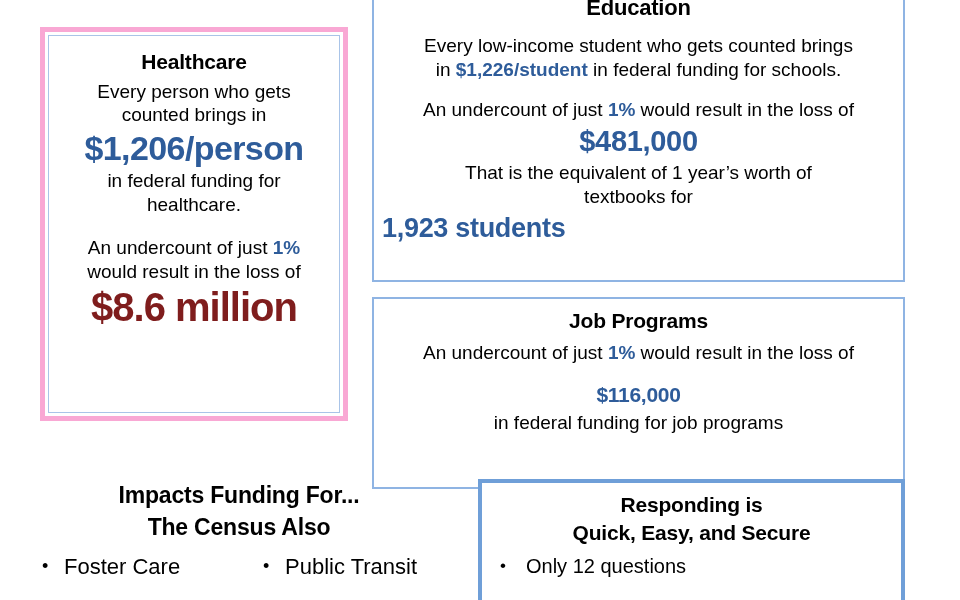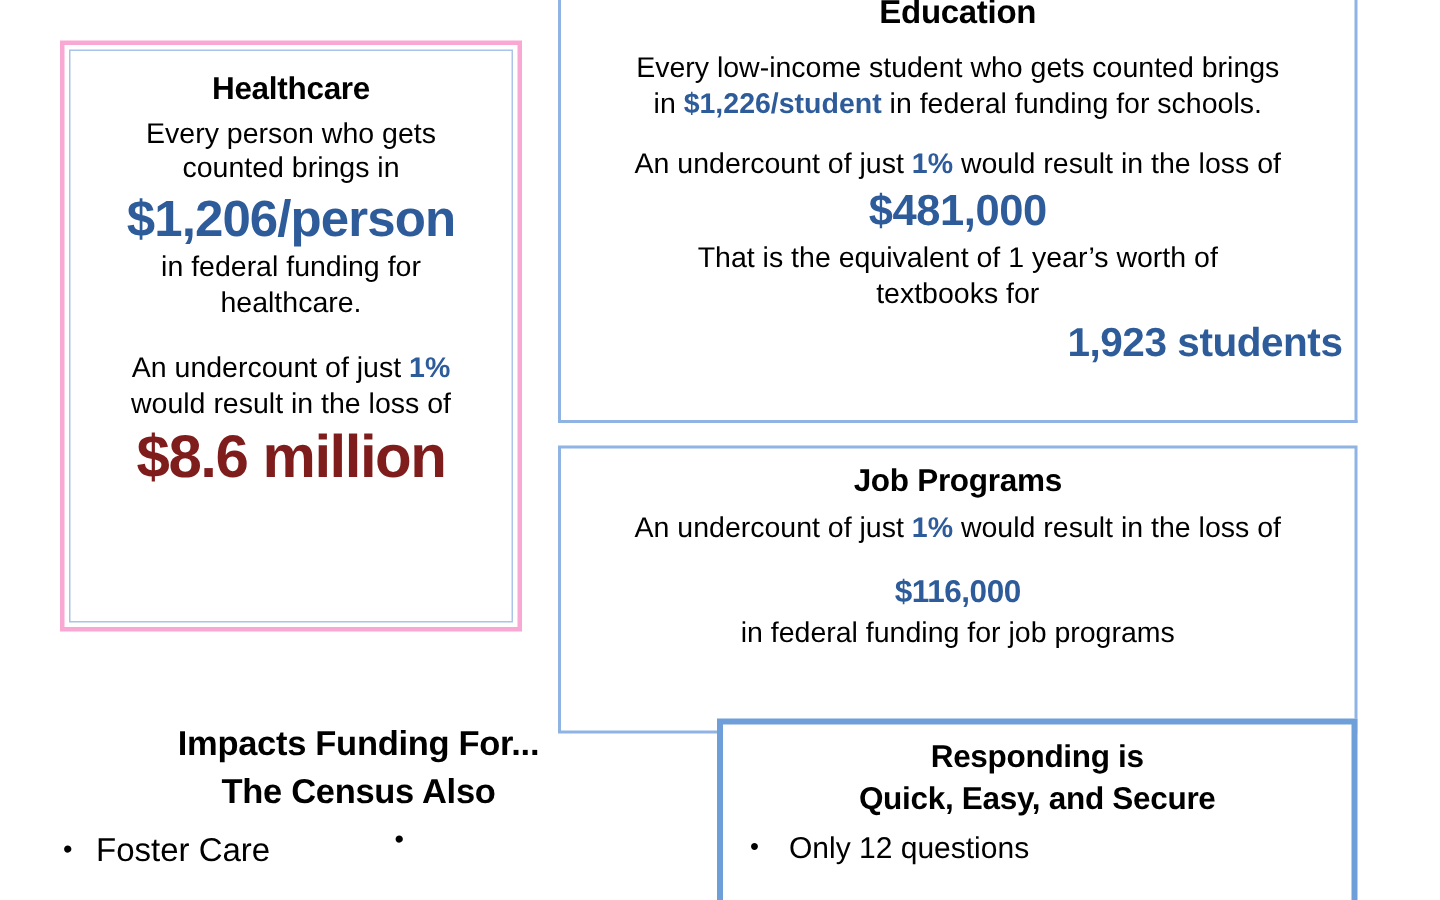--- a/index.html
+++ b/index.html
@@ -17,21 +17,21 @@
   }
   .bluebold { color: #2e5c9a; font-weight: bold; }
 
   
   #healthcare-panel {
     position: absolute;
     left: 40px;
     top: 27px;
     width: 308px;
     height: 394px;
-    border: 3px solid #f9a8d4;
+    border: 5px solid #f9a8d4;
     background: #ffffff;
     box-sizing: border-box;
   }
   #healthcare-inner {
     position: absolute;
     left: 3px;
     top: 3px;
     right: 3px;
     bottom: 3px;
     border: 1px solid #a9c4e8;
@@ -109,21 +109,21 @@
     text-align: center;
     letter-spacing: -0.3px;
     line-height: 1.2;
     margin-top: 2px;
   }
   #education-equiv { margin-top: 2px; }
   #education-students {
     font-size: 27px;
     font-weight: bold;
     color: #2e5c9a;
-    text-align: right;
+    text-align: left;
     letter-spacing: -0.3px;
     margin-top: 4px;
   }
 
   
   #jobs-panel {
     position: absolute;
     left: 372px;
     top: 297px;
     width: 533px;
@@ -277,20 +277,21 @@
   <div id="also-impacts-list">
     <div class="bullet-col">
       <div class="bullet-row">
         <span class="bullet-dot">•</span>
         <span>Foster Care</span>
       </div>
     </div>
     <div class="bullet-col">
       <div class="bullet-row">
         <span class="bullet-dot">•</span>
+        <span>Public Transit</span>
       </div>
     </div>
   </div>
 </div>
 
 <div id="responding-panel">
   <div class="responding-heading">Responding is</div>
   <div class="responding-heading">Quick, Easy, and Secure</div>
   <div id="responding-list">
     <div class="bullet-row">

